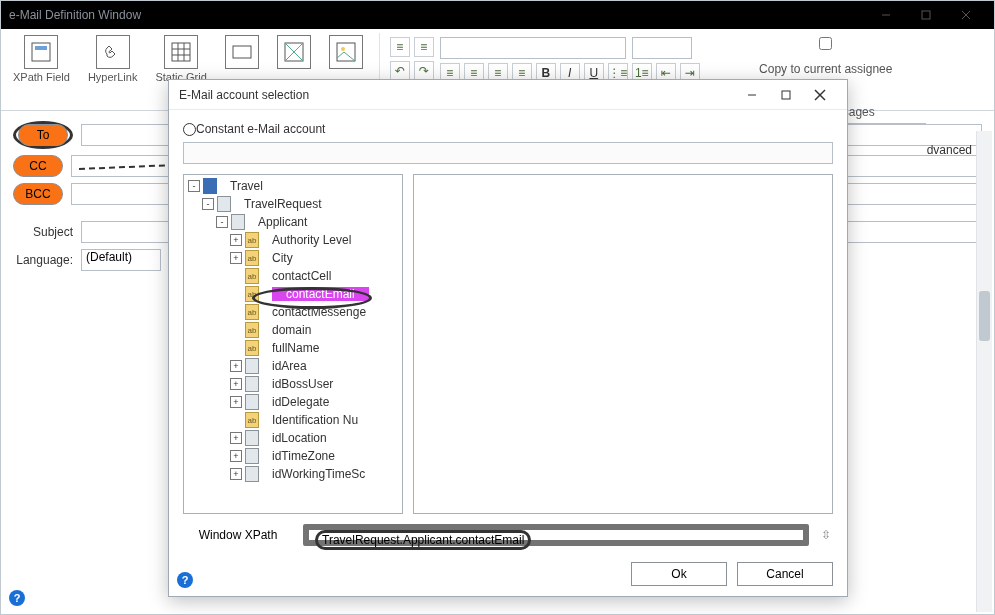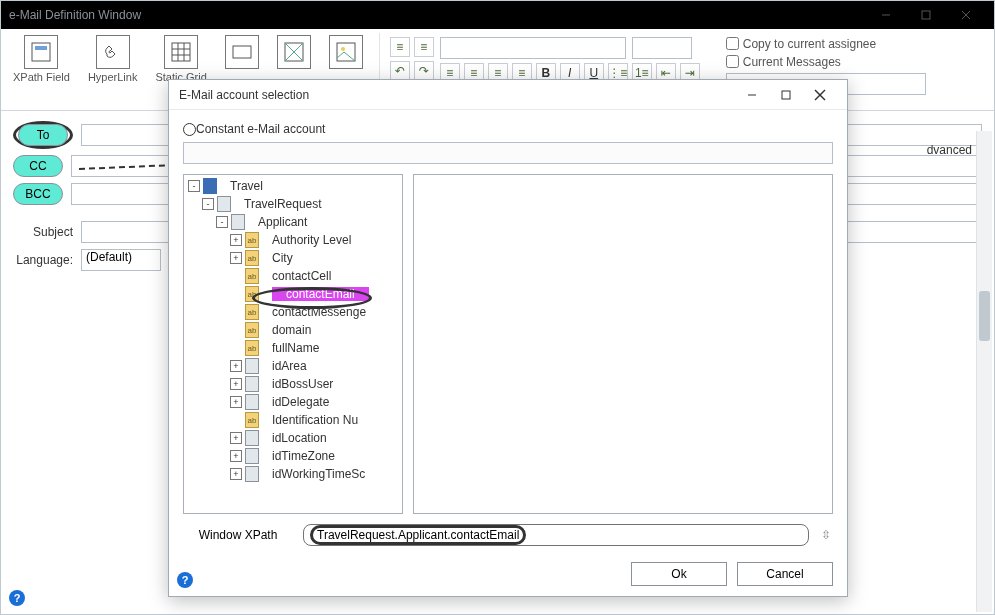--- a/index.html
+++ b/index.html
@@ -15,28 +15,28 @@
 
 .ribbon { height: 82px; border-bottom: 1px solid #d0d6dc; display: flex; padding: 4px 6px; gap: 6px; }
 .rib-group { display: flex; flex-direction: column; align-items: center; justify-content: flex-start; padding: 2px 6px; }
 .rib-icon { width: 34px; height: 34px; border: 1px solid #777; display: flex; align-items: center; justify-content: center; margin-bottom: 2px; }
 .rib-group .label { font-size: 11px; color: #555; text-align: center; line-height: 1.1; }
 .rib-sep { width: 1px; background: #e0e4e8; margin: 0 4px; }
 .rib-right { flex: 1; display: flex; gap: 6px; align-items: flex-start; padding-top: 4px; }
 .font-combo { width: 186px; height: 22px; border: 1px solid #b6bfc8; background: #fff; }
 .fmt-btns { display: flex; gap: 4px; flex-wrap: wrap; }
 .fmt-btn { width: 20px; height: 20px; border: 1px solid #c7ced6; display: flex; align-items: center; justify-content: center; color: #4a6d3a; }
-.chk-row { display: flex; gap: 4px; color: #555; }
+.chk-row { display: flex; align-items: center; gap: 12px; color: #555; flex-direction: column; }
 .chk-row input { width: 13px; height: 13px; }
 
 
 .form-area { padding: 10px 12px; position: relative; }
 .form-row { display: flex; align-items: center; margin-bottom: 6px; gap: 8px; }
 .form-row .lbl { width: 60px; text-align: right; color: #333; }
-.addr-btn { width: 50px; height: 22px; border: 1px solid #8a9199; border-radius: 11px; background: #5eead4; display: flex; align-items: center; justify-content: center; }
+.addr-btn { width: 50px; height: 22px; border: 1px solid #8a9199; border-radius: 11px; background: #f97316; display: flex; align-items: center; justify-content: center; }
 .circled-to { border: 3px solid #333; border-radius: 50%/50%; padding: 0 2px; }
 .form-input { flex: 1; height: 22px; border: 1px solid #b6bfc8; background: #fff; padding: 0 4px; min-width: 80px; }
 .lang-combo { width: 80px; height: 22px; border: 1px solid #b6bfc8; background: #fff; padding: 0 4px; }
 .advanced { position: absolute; right: 22px; top: 32px; color: #333; }
 
 
 .modal { position: absolute; left: 167px; top: 78px; width: 680px; height: 518px; background: #fff; border: 1px solid #9faab4; box-shadow: 0 4px 18px rgba(0,0,0,0.25); z-index: 50; display: flex; flex-direction: column; }
 .modal-titlebar { height: 30px; display: flex; align-items: center; padding: 0 10px; border-bottom: 1px solid #e7ebef; }
 .modal-titlebar .title { flex: 1; color: #333; }
 .modal-titlebar .tb-btn { width: 34px; height: 24px; display: flex; align-items: center; justify-content: center; }
@@ -60,21 +60,21 @@
 .tree-item.sel .txt { background:#d946ef; color:#fff; padding:0 14px; }
 .ind1 { padding-left: 14px; }
 .ind2 { padding-left: 28px; }
 .ind3 { padding-left: 42px; }
 .circle-attr { position:absolute; border:3px solid #333; border-radius: 50%/50%; pointer-events:none; }
 
 .preview-pane { flex: 1; border: 1px solid #a8b0b8; background:#fff; height: 80px; }
 
 .xpath-row { display:flex; align-items:center; gap:10px; margin: 10px 0 6px 0; }
 .xpath-row .lbl { width: 110px; text-align:center; }
-.xpath-input { flex:1; height:22px; border:1px solid #737373; padding:0 6px; border-radius:8px; }
+.xpath-input { flex:1; height:22px; border:6px solid #737373; padding:0 6px; border-radius:2px; }
 .xpath-circle { border:3px solid #333; border-radius: 14px; padding: 0 4px; display:inline-block; }
 
 .modal-footer { display:flex; justify-content:flex-end; gap:10px; padding: 4px 14px 10px 14px; }
 .btn { width: 96px; height: 24px; border:1px solid #8a9199; background:#fff; display:flex; align-items:center; justify-content:center; }
 .help-icon { position:absolute; left:8px; bottom:8px; width:16px; height:16px; border-radius:50%; background:#1a6fd6; color:#fff; font-weight:bold; font-size:11px; display:flex; align-items:center; justify-content:center; }
 .main-help { position:absolute; left:8px; bottom:8px; width:16px; height:16px; border-radius:50%; background:#1a6fd6; color:#fff; font-weight:bold; font-size:11px; display:flex; align-items:center; justify-content:center; }
 .main-scroll { position:absolute; right:2px; top:130px; bottom:2px; width:16px; background:#f0f2f4; border-left:1px solid #e0e4e8; }
 .main-scroll .thumb { position:absolute; left:2px; right:2px; top:160px; height:50px; background:#c0c8d0; border-radius:3px; }
 
 .arrow { position:absolute; left:78px; top:158px; z-index:40; }

